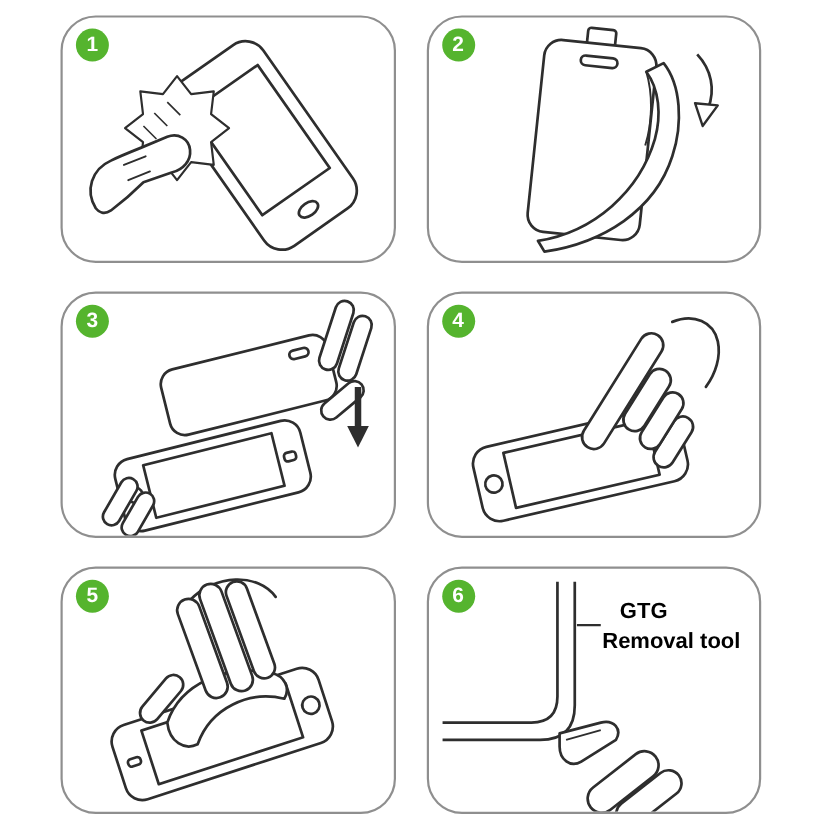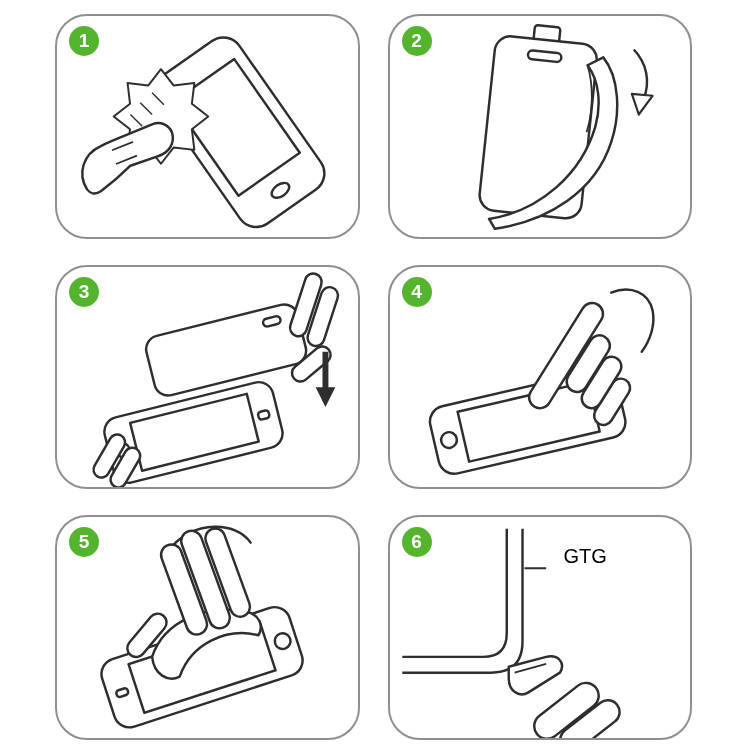--- a/index.html
+++ b/index.html
@@ -60,21 +60,21 @@
     width: 100%;
     height: 100%;
     color: var(--line);
   }
   .gtg-label {
     position: absolute;
     left: 158px;
     top: 26px;
     color: var(--label-text);
     font-size: 20px;
-    font-weight: 400;
+    font-weight: 700;
     line-height: 1.35;
     z-index: 2;
     white-space: nowrap;
   }
   .gtg-label .line1 { margin-left: 16px; }
 </style>
 </head>
 <body>
 
 <div class="page">
@@ -196,20 +196,21 @@
             <rect x="84" y="100" width="18" height="52" rx="9"></rect>
           </g>
         </g>
       </svg>
     </div>
 
     <div class="panel">
       <div class="badge">6</div>
       <div class="gtg-label">
         <div class="line1">GTG</div>
+        <div class="line2">Removal tool</div>
       </div>
       <svg class="illu" viewBox="0 0 304 224">
         <g fill="none" stroke="currentColor" stroke-width="2.5">
           <path d="M134,12 L134,126 Q134,158 102,158 L12,158"></path>
           <path d="M118,12 L118,118 Q118,142 94,142 L12,142"></path>
         </g>
         <line x1="136" y1="52" x2="158" y2="52" stroke="currentColor" stroke-width="2"></line>
         <g fill="#ffffff" stroke="currentColor" stroke-width="2.5" stroke-linejoin="round">
           <path d="M120,152 L158,142 C170,139 178,148 172,158 L140,178 C130,184 120,176 120,164 Z"></path>
           <path d="M126,158 L158,149" fill="none" stroke-width="1.8"></path>

